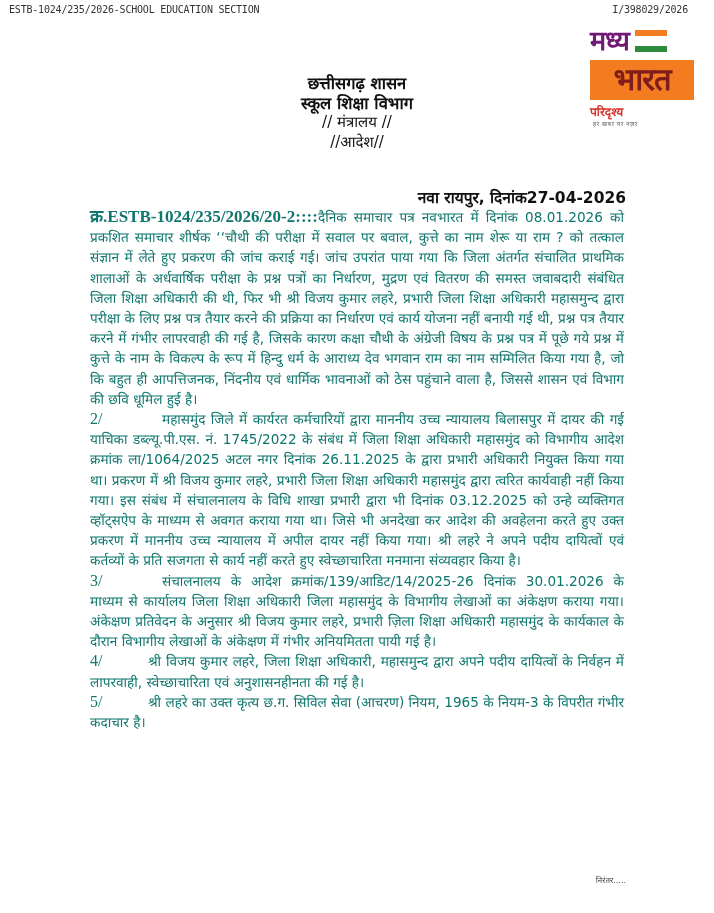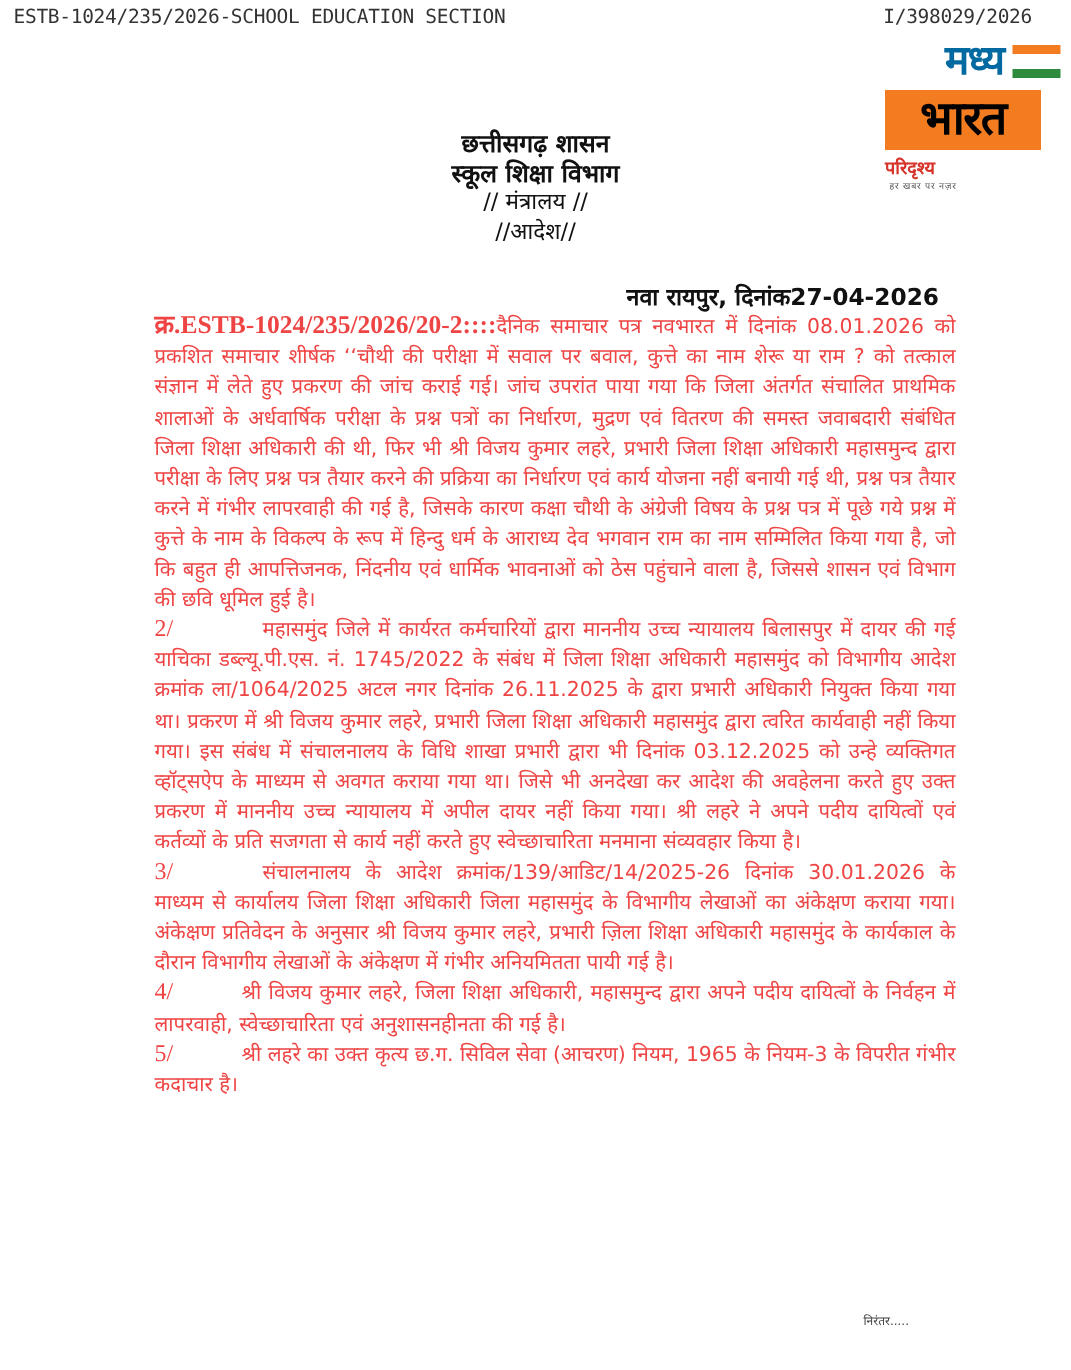--- a/index.html
+++ b/index.html
@@ -5,79 +5,79 @@
   html, body { margin: 0; padding: 0; }
   body {
     width: 714px; height: 913px; overflow: hidden;
     background: #ffffff; position: relative;
     font-family: "Liberation Serif", "DejaVu Serif", serif;
     color: #111;
   }
   .header-left, .header-right {
     position: absolute; top: 4px;
     font-family: "DejaVu Sans Mono", "Liberation Mono", monospace;
-    font-size: 13px; color: #333; letter-spacing: -0.2px;
+    font-size: 10px; color: #333; letter-spacing: -0.2px;
   }
   .header-left { left: 9px; }
   .header-right { right: 26px; }
 
   
   .logo { position: absolute; left: 590px; top: 24px; width: 110px; }
   .logo-top { display: flex; align-items: center; height: 34px; }
   .logo-madhya {
     font-family: "DejaVu Sans", sans-serif; font-weight: bold;
-    font-size: 27px; color: #0369a1; line-height: 30px; letter-spacing: -1px; margin-left: 40px;
+    font-size: 27px; color: #701a75; line-height: 30px; letter-spacing: -1px;
   }
   .flag { margin-left: 6px; display: flex; flex-direction: column; gap: 3px; }
   .flag span { display: block; width: 32px; height: 6px; }
   .flag .saffron { background: #f47c20; }
   .flag .white { background: #ffffff; height: 4px; }
   .flag .green { background: #2e8b3e; }
   .logo-bharat {
-    margin-top: 2px; background: #f47c20; color: #000000;
+    margin-top: 2px; background: #f47c20; color: #7f1d1d;
     font-family: "DejaVu Sans", sans-serif; font-weight: bold;
     font-size: 31px; line-height: 38px; height: 40px; width: 104px;
     text-align: center; letter-spacing: -1px;
   }
   .logo-paridrishya {
     font-family: "DejaVu Sans", sans-serif; font-weight: bold;
     font-size: 12px; color: #d7332a; margin-top: 3px; margin-left: 0;
   }
   .logo-tagline {
     font-family: "DejaVu Sans", sans-serif;
     font-size: 6px; color: #555; margin-left: 3px; letter-spacing: 0.5px;
   }
 
   
-  .letterhead { position: absolute; left: 0; width: 714px; top: 86px; text-align: center; }
+  .letterhead { position: absolute; left: 0; width: 714px; top: 74px; text-align: center; }
   .lh-line {
     font-weight: bold; font-size: 16.5px; line-height: 19.5px;
     font-family: "DejaVu Sans", sans-serif; color: #111;
   }
   .lh-line.ministry { font-weight: normal; font-size: 15px; }
   .lh-line.aadesh { font-weight: normal; font-size: 15px; }
   .lh-line .num { font-family: "Liberation Serif", serif; font-weight: bold; font-size: 18px; }
 
   .dateline {
     position: absolute; right: 88px; top: 186px;
     font-family: "DejaVu Sans", sans-serif; font-weight: bold; font-size: 15.5px;
   }
 
   
   .body {
-    position: absolute; left: 103px; width: 534px; top: 207px;
+    position: absolute; left: 90px; width: 534px; top: 207px;
     font-family: "DejaVu Sans", sans-serif; font-size: 13.6px; line-height: 20.2px;
-    text-align: justify; color: #ef4444;
+    text-align: justify; color: #0f766e;
   }
   .body p { margin: 0; }
   .ref-no { font-family: "Liberation Serif", serif; font-weight: bold; font-size: 17px; }
   .para-no { display: inline-block; width: 72px; font-family: "Liberation Serif", serif; font-size: 16px; }
   .para-no.short { width: 58px; }
   .continued {
-    position: absolute; right: 108px; top: 874px;
+    position: absolute; right: 88px; top: 874px;
     font-family: "DejaVu Sans", sans-serif; font-size: 8px; color: #444;
   }
 </style>
 </head>
 <body>
 
 <div class="header-left">ESTB-1024/235/2026-SCHOOL EDUCATION SECTION</div>
 <div class="header-right">I/398029/2026</div>
 
 <div class="logo">

